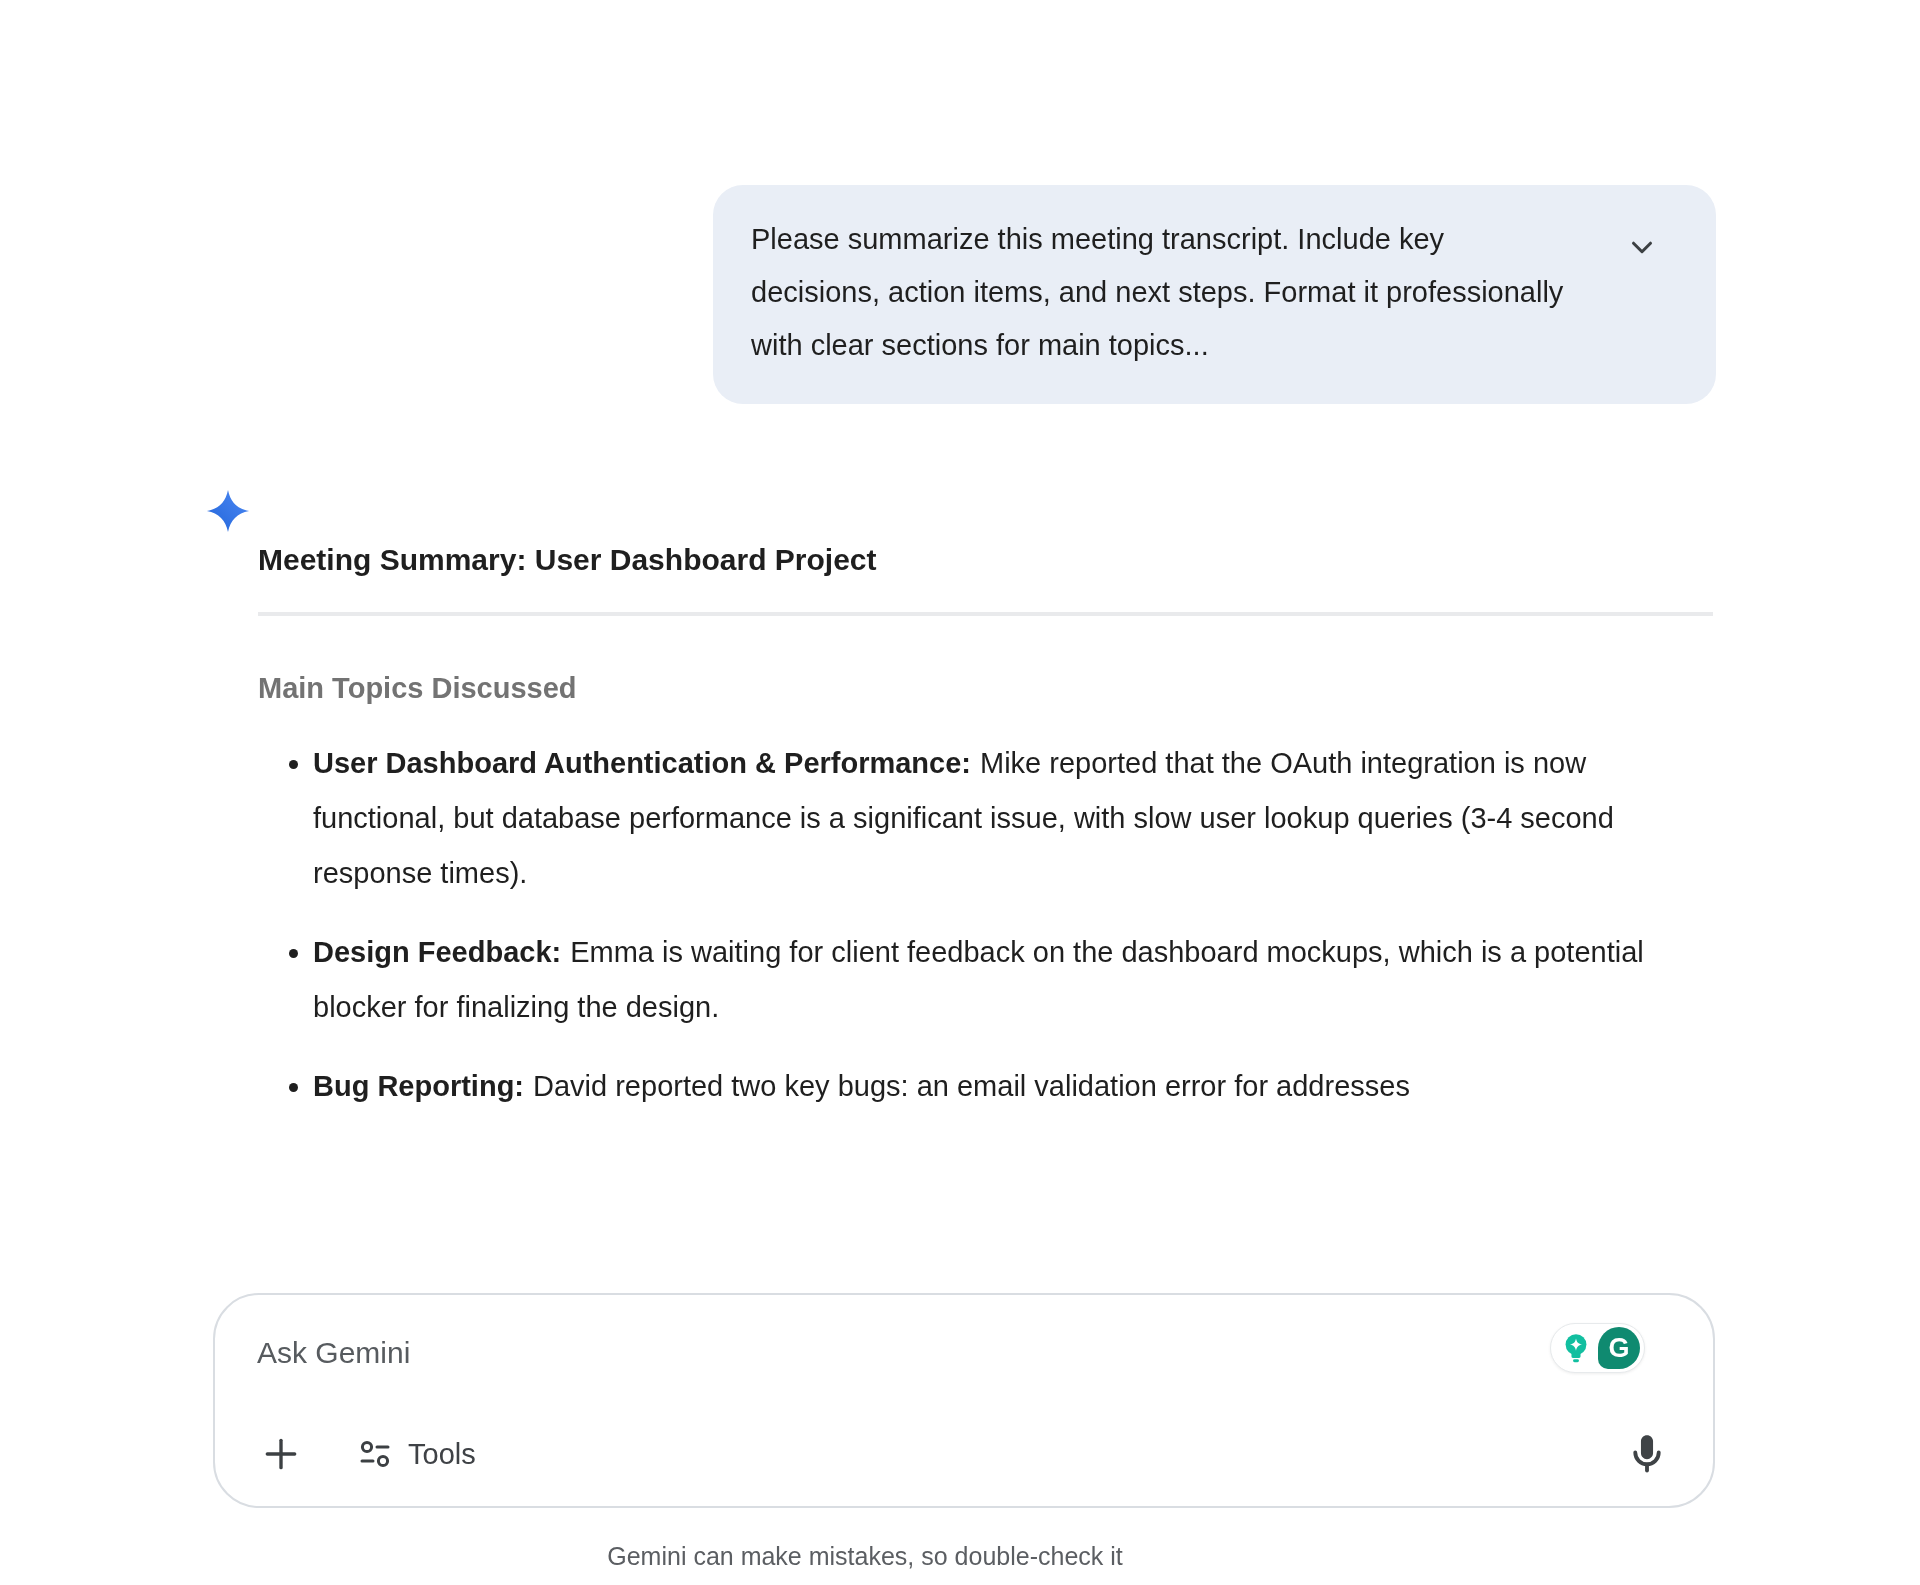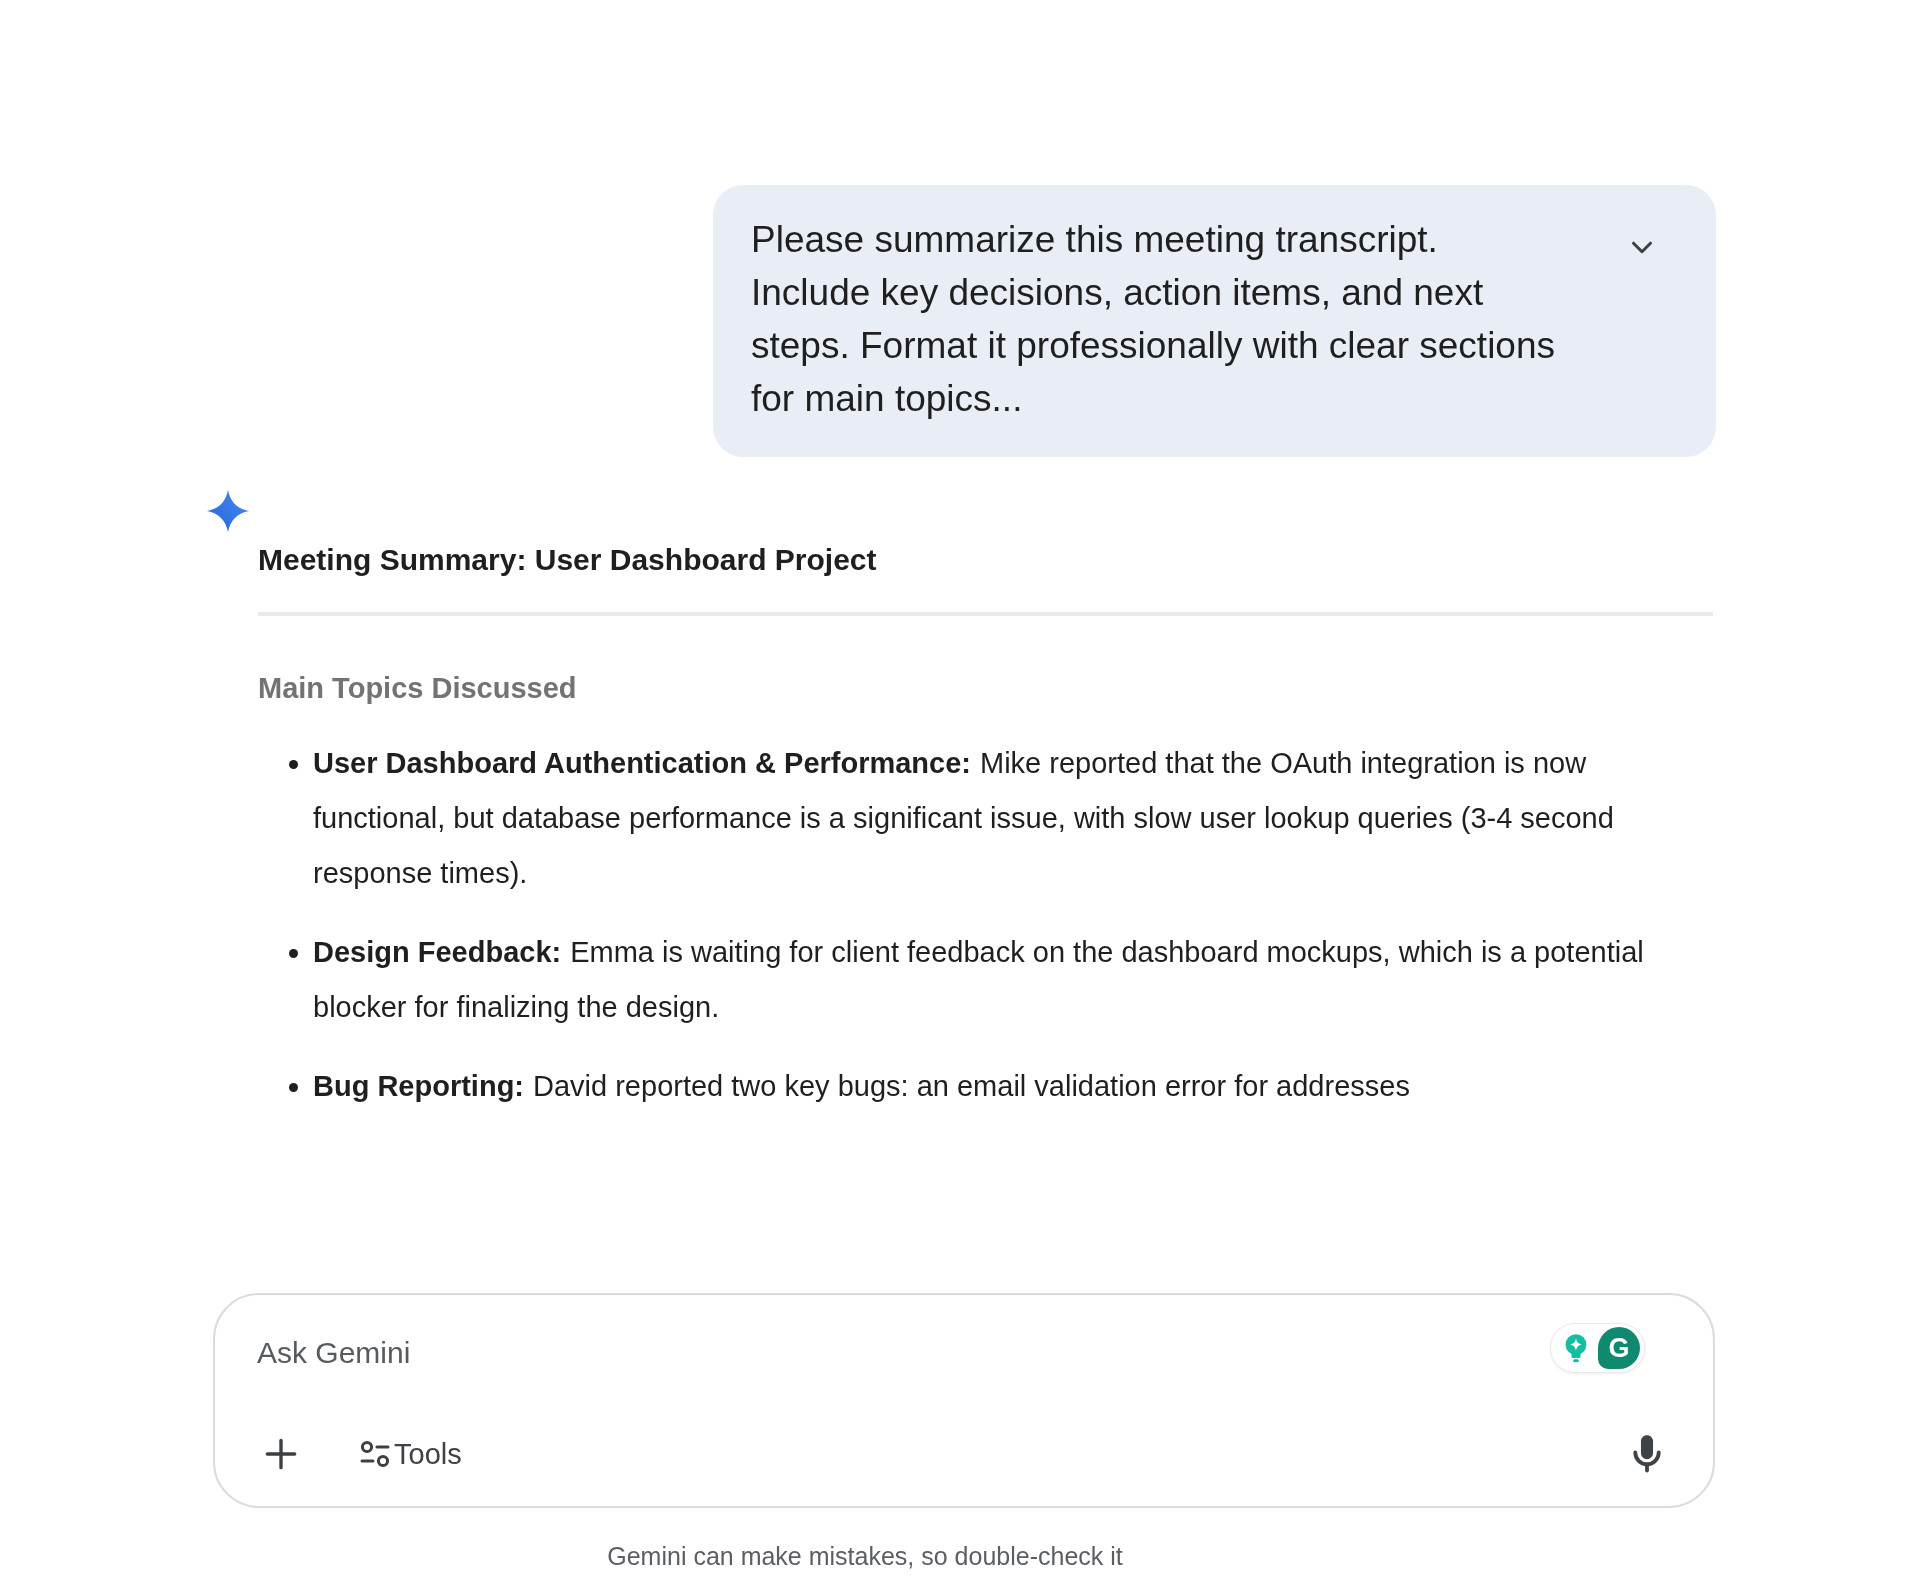--- a/index.html
+++ b/index.html
@@ -8,21 +8,21 @@
   .canvas { position:relative; width:1920px; height:1585px; background:#ffffff; overflow:hidden; }
 
   
   .chat-scroll { position:absolute; left:0; top:0; width:1920px; height:1310px; overflow:hidden; }
 
   
   .user-bubble {
     position:absolute; left:713px; top:185px; width:1003px;
     background:#e9eef6; border-radius:30px;
     padding:28px 150px 32px 38px;
-    font-size:37px; line-height:53px; color:#1f1f1f;
+    font-size:29px; line-height:53px; color:#1f1f1f;
   }
   .collapse-btn {
     position:absolute; right:52px; top:40px; width:44px; height:44px;
     background:transparent; border:none; cursor:pointer; padding:0;
     display:flex; align-items:center; justify-content:center;
   }
 
   
   .sparkle { position:absolute; left:205px; top:488px; width:46px; height:46px; }
 
@@ -60,21 +60,21 @@
   }
   .gram-g {
     width:42px; height:42px; border-radius:50% 50% 50% 10px;
     background:#0f8a70; color:#ffffff; font-weight:700; font-size:27px;
     display:flex; align-items:center; justify-content:center;
   }
   .icon-btn { background:transparent; border:none; cursor:pointer; padding:0; display:flex; align-items:center; justify-content:center; }
   .plus-btn { position:absolute; left:44px; top:137px; width:44px; height:44px; }
   .tools-btn {
     position:absolute; left:130px; top:133px; height:52px; padding:0 12px;
-    display:flex; align-items:center; gap:1px;
+    display:flex; align-items:center; gap:15px;
     font-family:"Liberation Sans", sans-serif; font-size:29px; color:#3f4246;
     background:transparent; border:none; cursor:pointer;
   }
   .mic-btn { position:absolute; right:40px; top:133px; width:52px; height:52px; }
 
   
   .footer {
     position:absolute; left:0; top:1542px; width:1730px;
     text-align:center; font-size:25px; color:#5b5e62;
   }

